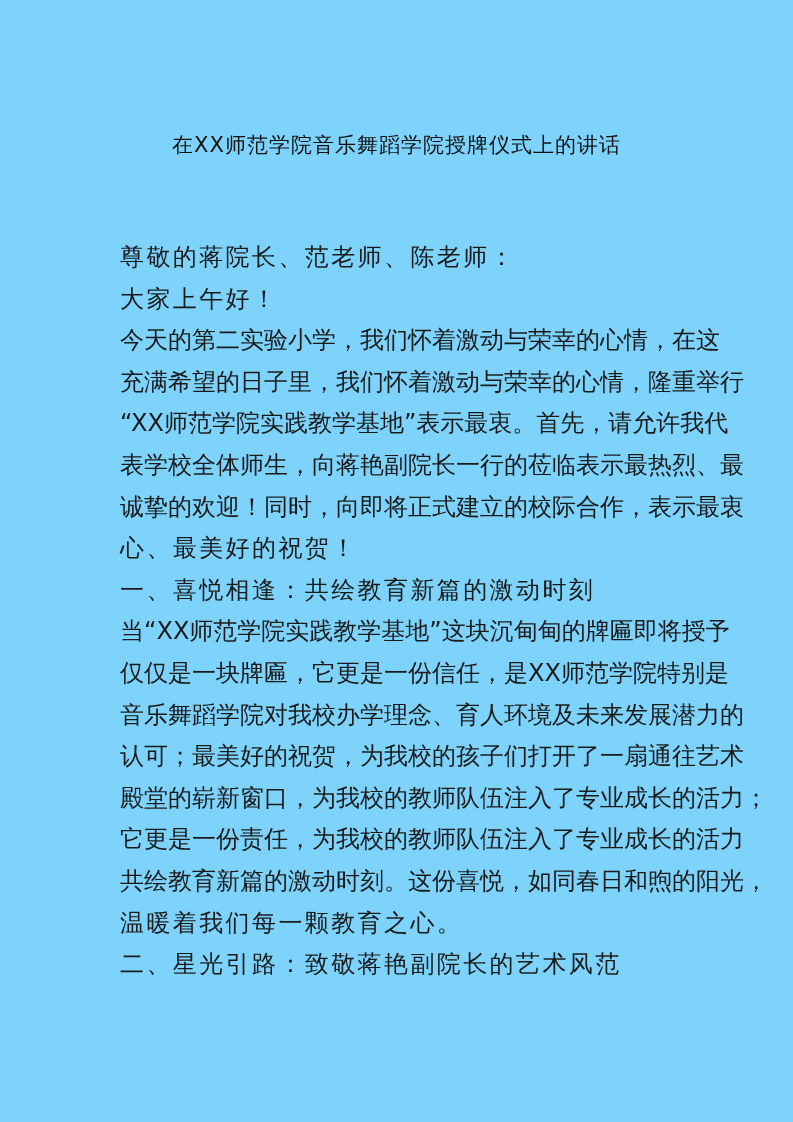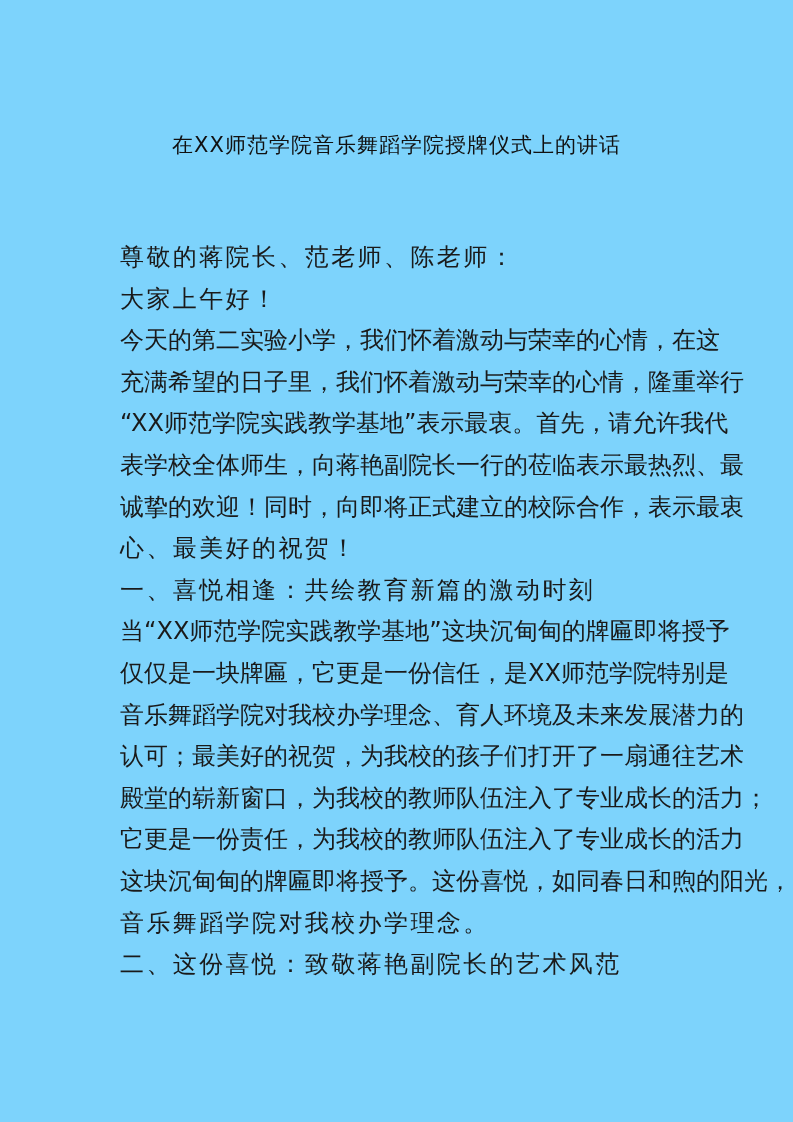--- a/index.html
+++ b/index.html
@@ -70,17 +70,17 @@
     <span class="line justify">表学校全体师生，向蒋艳副院长一行的莅临表示最热烈、最</span>
     <span class="line justify">诚挚的欢迎！同时，向即将正式建立的校际合作，表示最衷</span>
     <span class="line">心、最美好的祝贺！</span>
     <span class="line">一、喜悦相逢：共绘教育新篇的激动时刻</span>
     <span class="line justify">当“XX师范学院实践教学基地”这块沉甸甸的牌匾即将授予</span>
     <span class="line justify">仅仅是一块牌匾，它更是一份信任，是XX师范学院特别是</span>
     <span class="line justify">音乐舞蹈学院对我校办学理念、育人环境及未来发展潜力的</span>
     <span class="line justify">认可；最美好的祝贺，为我校的孩子们打开了一扇通往艺术</span>
     <span class="line justify">殿堂的崭新窗口，为我校的教师队伍注入了专业成长的活力；</span>
     <span class="line justify">它更是一份责任，为我校的教师队伍注入了专业成长的活力</span>
-    <span class="line justify">这块沉甸甸的牌匾即将授予。这份喜悦，如同春日和煦的阳光，</span>
-    <span class="line">音乐舞蹈学院对我校办学理念。</span>
-    <span class="line">二、这份喜悦：致敬蒋艳副院长的艺术风范</span>
+    <span class="line justify">共绘教育新篇的激动时刻。这份喜悦，如同春日和煦的阳光，</span>
+    <span class="line">温暖着我们每一颗教育之心。</span>
+    <span class="line">二、星光引路：致敬蒋艳副院长的艺术风范</span>
   </div>
 </div>
 
 </body></html>

